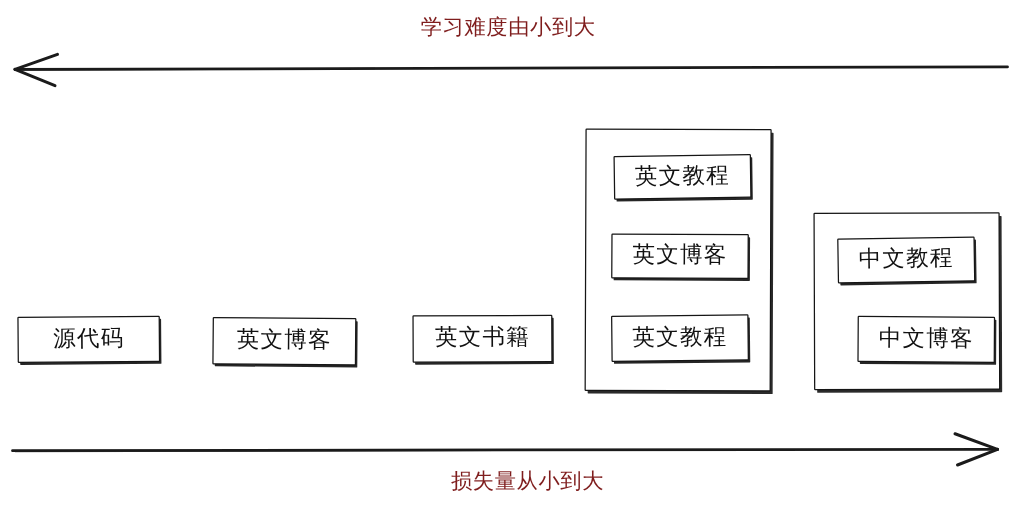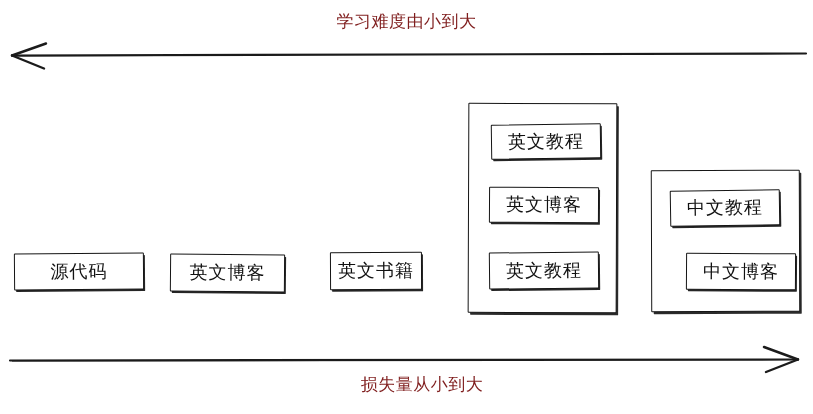--- a/index.html
+++ b/index.html
@@ -69,23 +69,23 @@
   .group-box {
     position: absolute;
     box-sizing: border-box;
     background: #ffffff;
     border: 1.7px solid #151515;
     border-radius: 1px;
     box-shadow: 2px 2.5px 0 -0.5px rgba(20,20,20,0.9);
   }
 
   
-  #box-source-code    { left: 14px;  top: 253px; width: 130px; height: 37px; transform: rotate(-0.45deg); }
+  #box-source-code    { left: 14px;  top: 253px; width: 114px; height: 37px; transform: rotate(-0.45deg); }
   #box-official-docs  { left: 170px; top: 254px; width: 115px; height: 38px; transform: rotate(0.5deg); }
-  #box-english-books  { left: 330px; top: 252px; width: 92px; height: 38px; transform: rotate(-0.25deg); }
+  #box-english-books  { left: 330px; top: 252px; width: 112px; height: 38px; transform: rotate(-0.25deg); }
 
   #group-english      { left: 468px; top: 103px; width: 149px; height: 210px; transform: rotate(0.2deg); }
   #box-english-tutorial { left: 491px; top: 124px; width: 110px; height: 35px; transform: rotate(-0.8deg); }
   #box-english-blog     { left: 489px; top: 187px; width: 110px; height: 36px; transform: rotate(0.3deg); }
   #box-chinese-books    { left: 489px; top: 252px; width: 110px; height: 37px; transform: rotate(-0.6deg); }
 
   #group-chinese      { left: 651px; top: 170px; width: 149px; height: 142px; transform: rotate(-0.2deg); }
   #box-chinese-tutorial { left: 670px; top: 190px; width: 110px; height: 36px; transform: rotate(-0.9deg); }
   #box-chinese-blog     { left: 670px; top: 253px; width: 110px; height: 37px; transform: rotate(0.35deg); margin-left: 16px; }
 </style>

